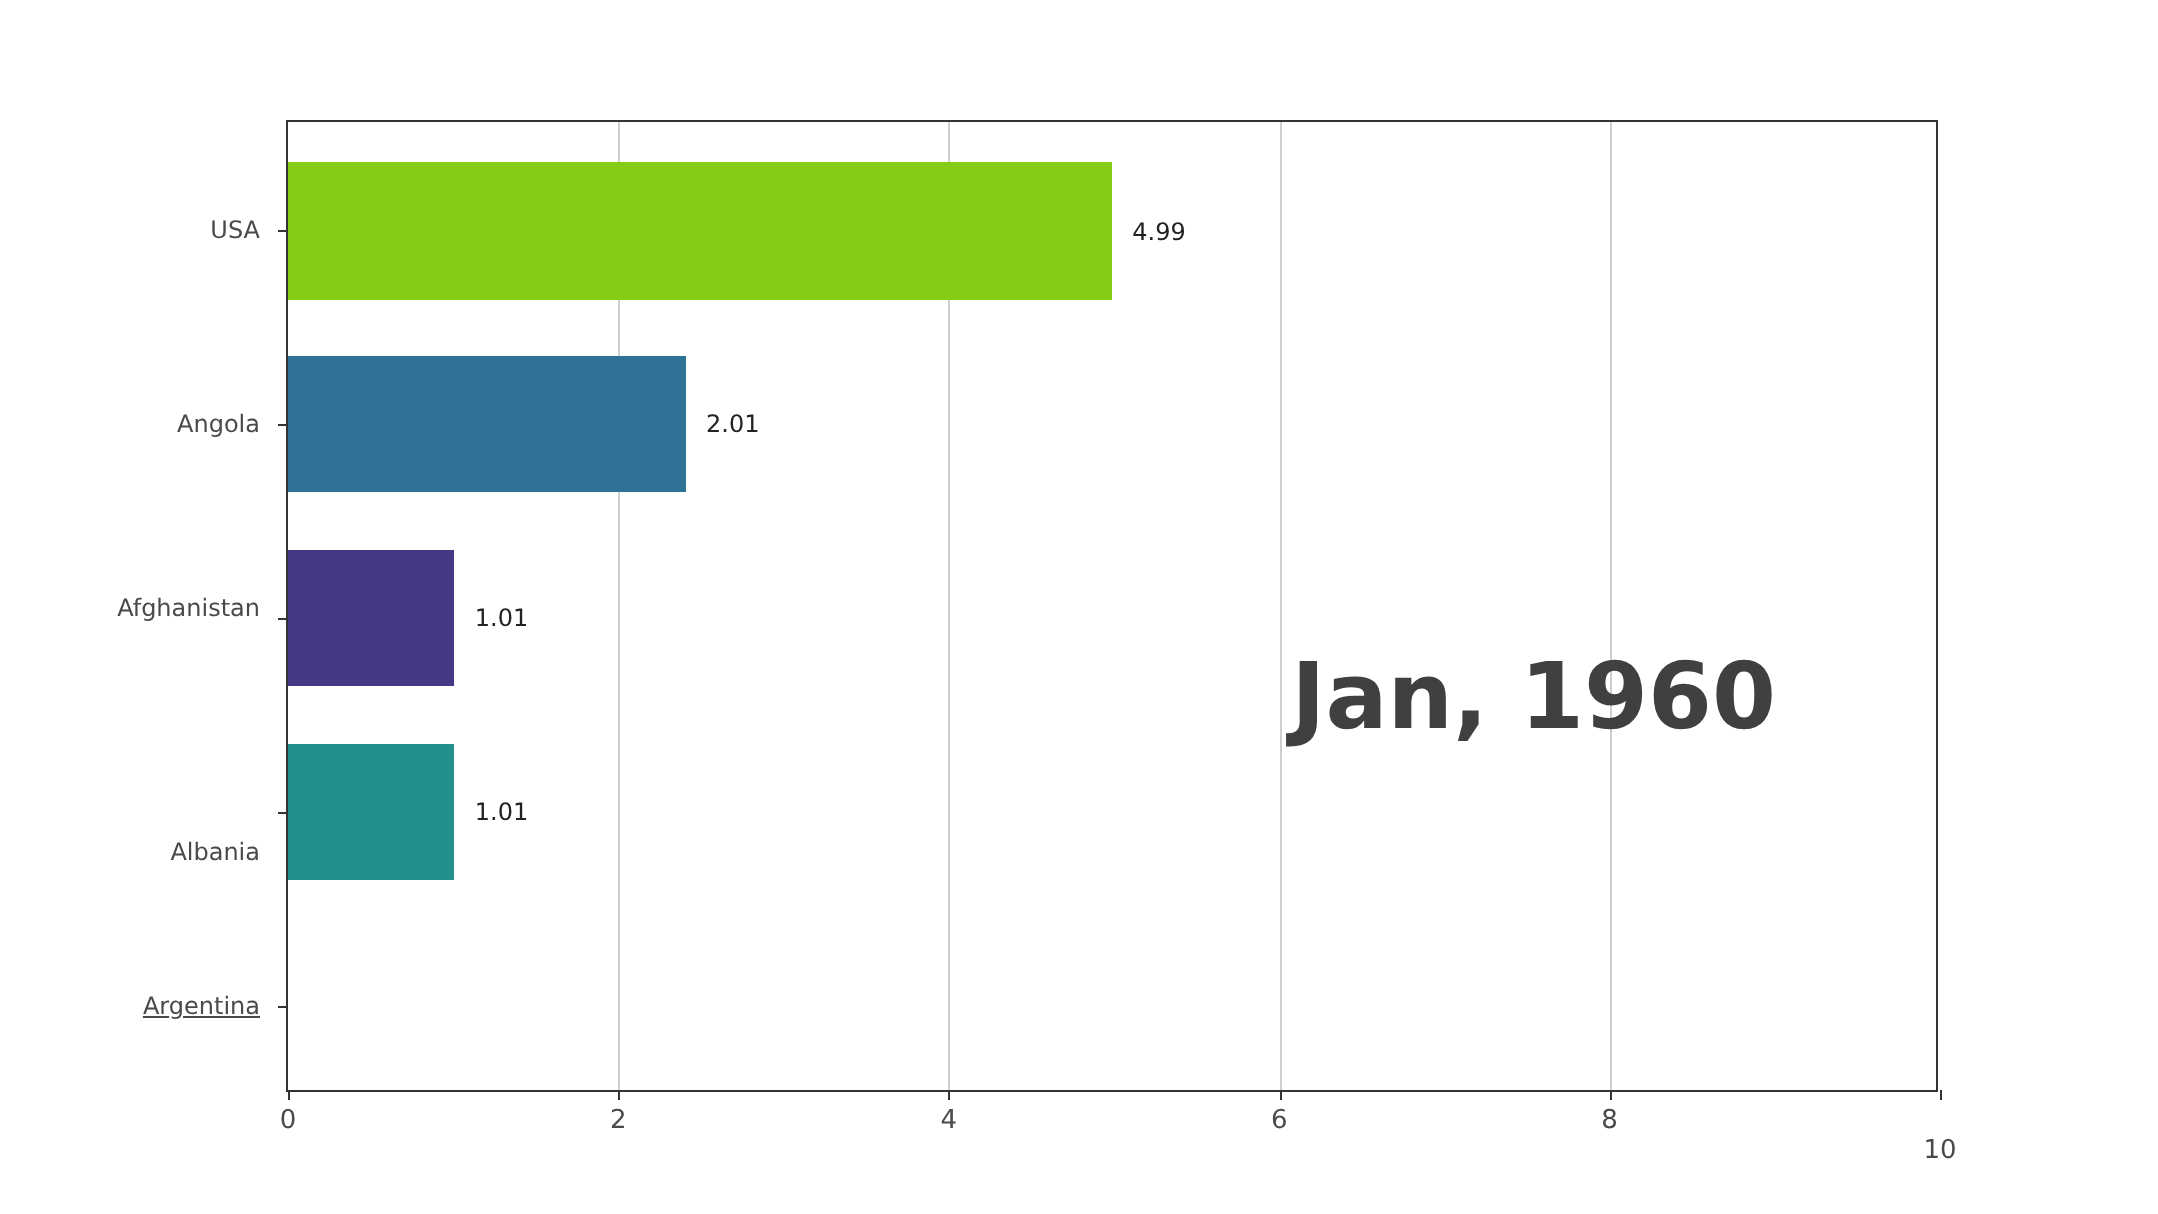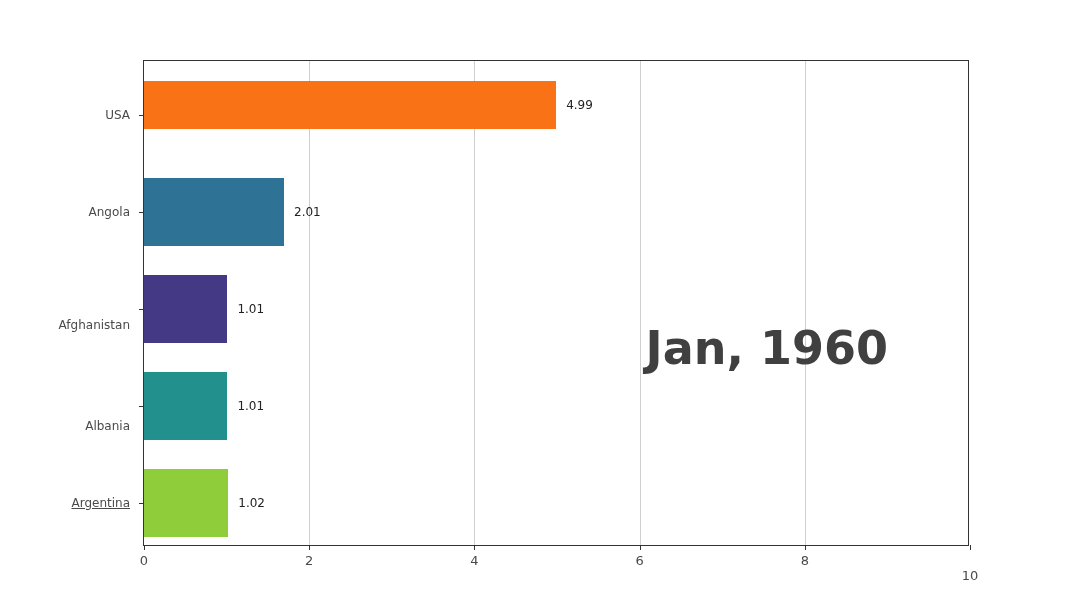--- a/index.html
+++ b/index.html
@@ -96,38 +96,35 @@
       <div class="gridline" style="left: 495.6px;"></div>
       <div class="xtick-mark" style="left: 495.6px;"></div>
       <div class="xtick-label" style="left: 495.6px;">6</div>
       <div class="gridline" style="left: 660.8px;"></div>
       <div class="xtick-mark" style="left: 660.8px;"></div>
       <div class="xtick-label" style="left: 660.8px;">8</div>
       <div class="xtick-mark" style="left: 826px;"></div>
       <div class="xtick-label" style="left: 826px; margin-top: 15px;">10</div>
       <div class="ytick-mark" style="top: 54px;"></div>
       <div class="ylabel" style="top: 54px;">USA</div>
-      <div class="bar" style="top: 20px; height: 48px; width: 412.174px; background: #f97316;">
+      <div class="bar" style="top: 20px; height: 69px; width: 412.174px; background: #84cc16;">
         <div class="barvalue">4.99</div>
       </div>
       <div class="ytick-mark" style="top: 151px;"></div>
       <div class="ylabel" style="top: 151px; margin-left: 36px;">Angola</div>
-      <div class="bar" style="top: 117px; height: 68px; width: 140px; background: rgb(46, 115, 150);">
+      <div class="bar" style="top: 117px; height: 68px; width: 199px; background: rgb(46, 115, 150);">
         <div class="barvalue">2.01</div>
       </div>
       <div class="ytick-mark" style="top: 248px;"></div>
-      <div class="ylabel" style="top: 264px;">Afghanistan</div>
+      <div class="ylabel" style="top: 243px;">Afghanistan</div>
       <div class="bar" style="top: 214px; height: 68px; width: 83.426px; background: rgb(67, 57, 132);">
         <div class="barvalue">1.01</div>
       </div>
       <div class="ytick-mark" style="top: 345px;"></div>
       <div class="ylabel" style="top: 365px;">Albania</div>
       <div class="bar" style="top: 311px; height: 68px; width: 83.426px; background: rgb(34, 144, 140);">
         <div class="barvalue">1.01</div>
       </div>
       <div class="ytick-mark" style="top: 442px;"></div>
       <div class="ylabel" style="top: 442px; text-decoration: underline;">Argentina</div>
-      <div class="bar" style="top: 408px; height: 68px; width: 84.252px; background: rgb(143, 206, 58);">
-        <div class="barvalue">1.02</div>
-      </div>
       <div class="period" style="font-size: 46px; right: 80px; bottom: 170.1px;">Jan, 1960</div>
     </div>
 </div>
 
 </body></html>

